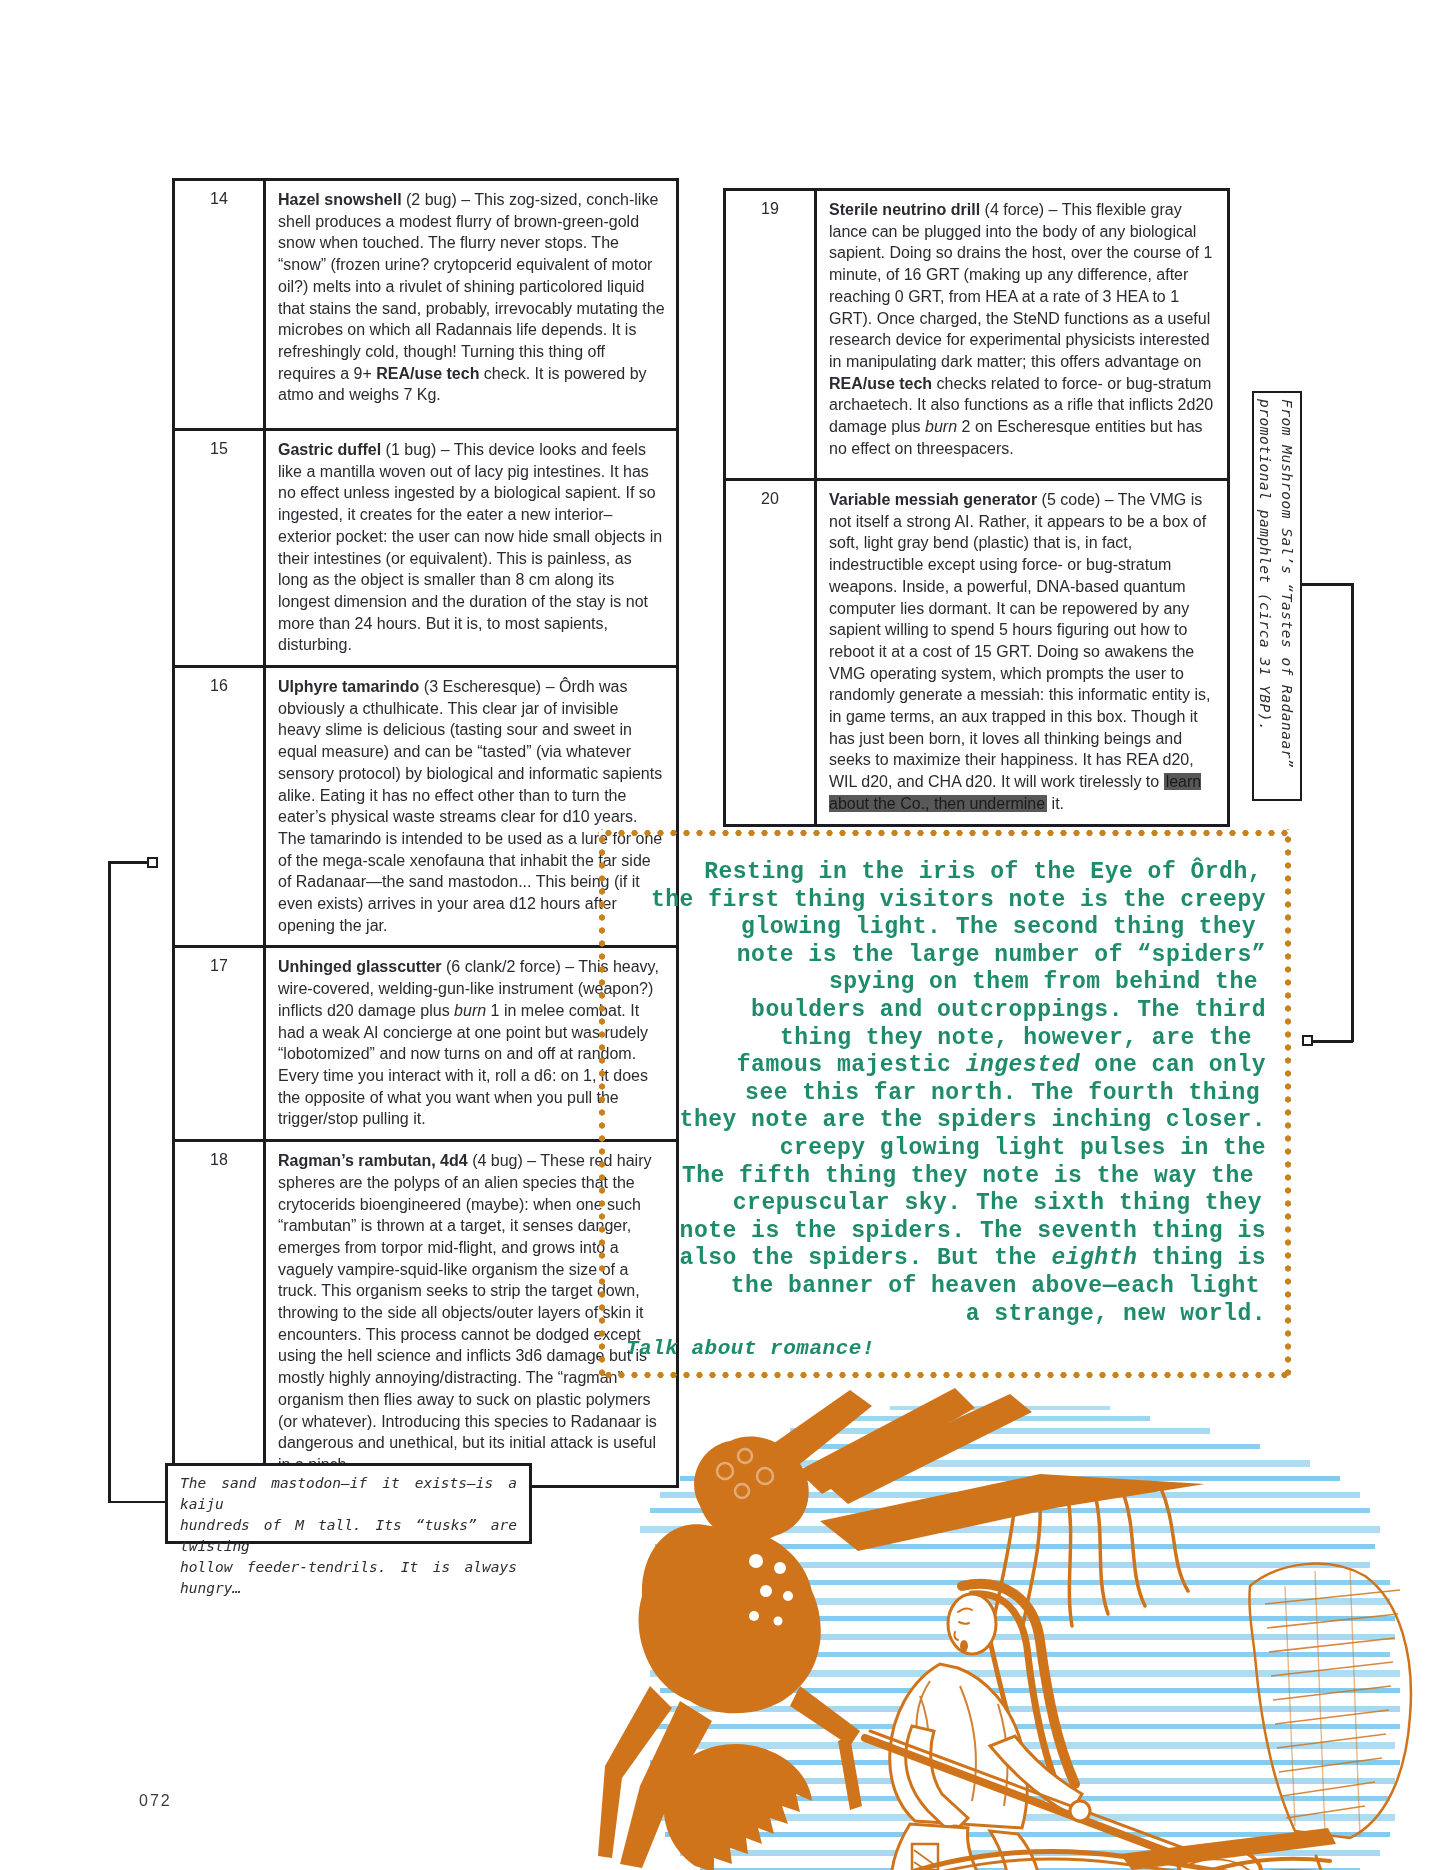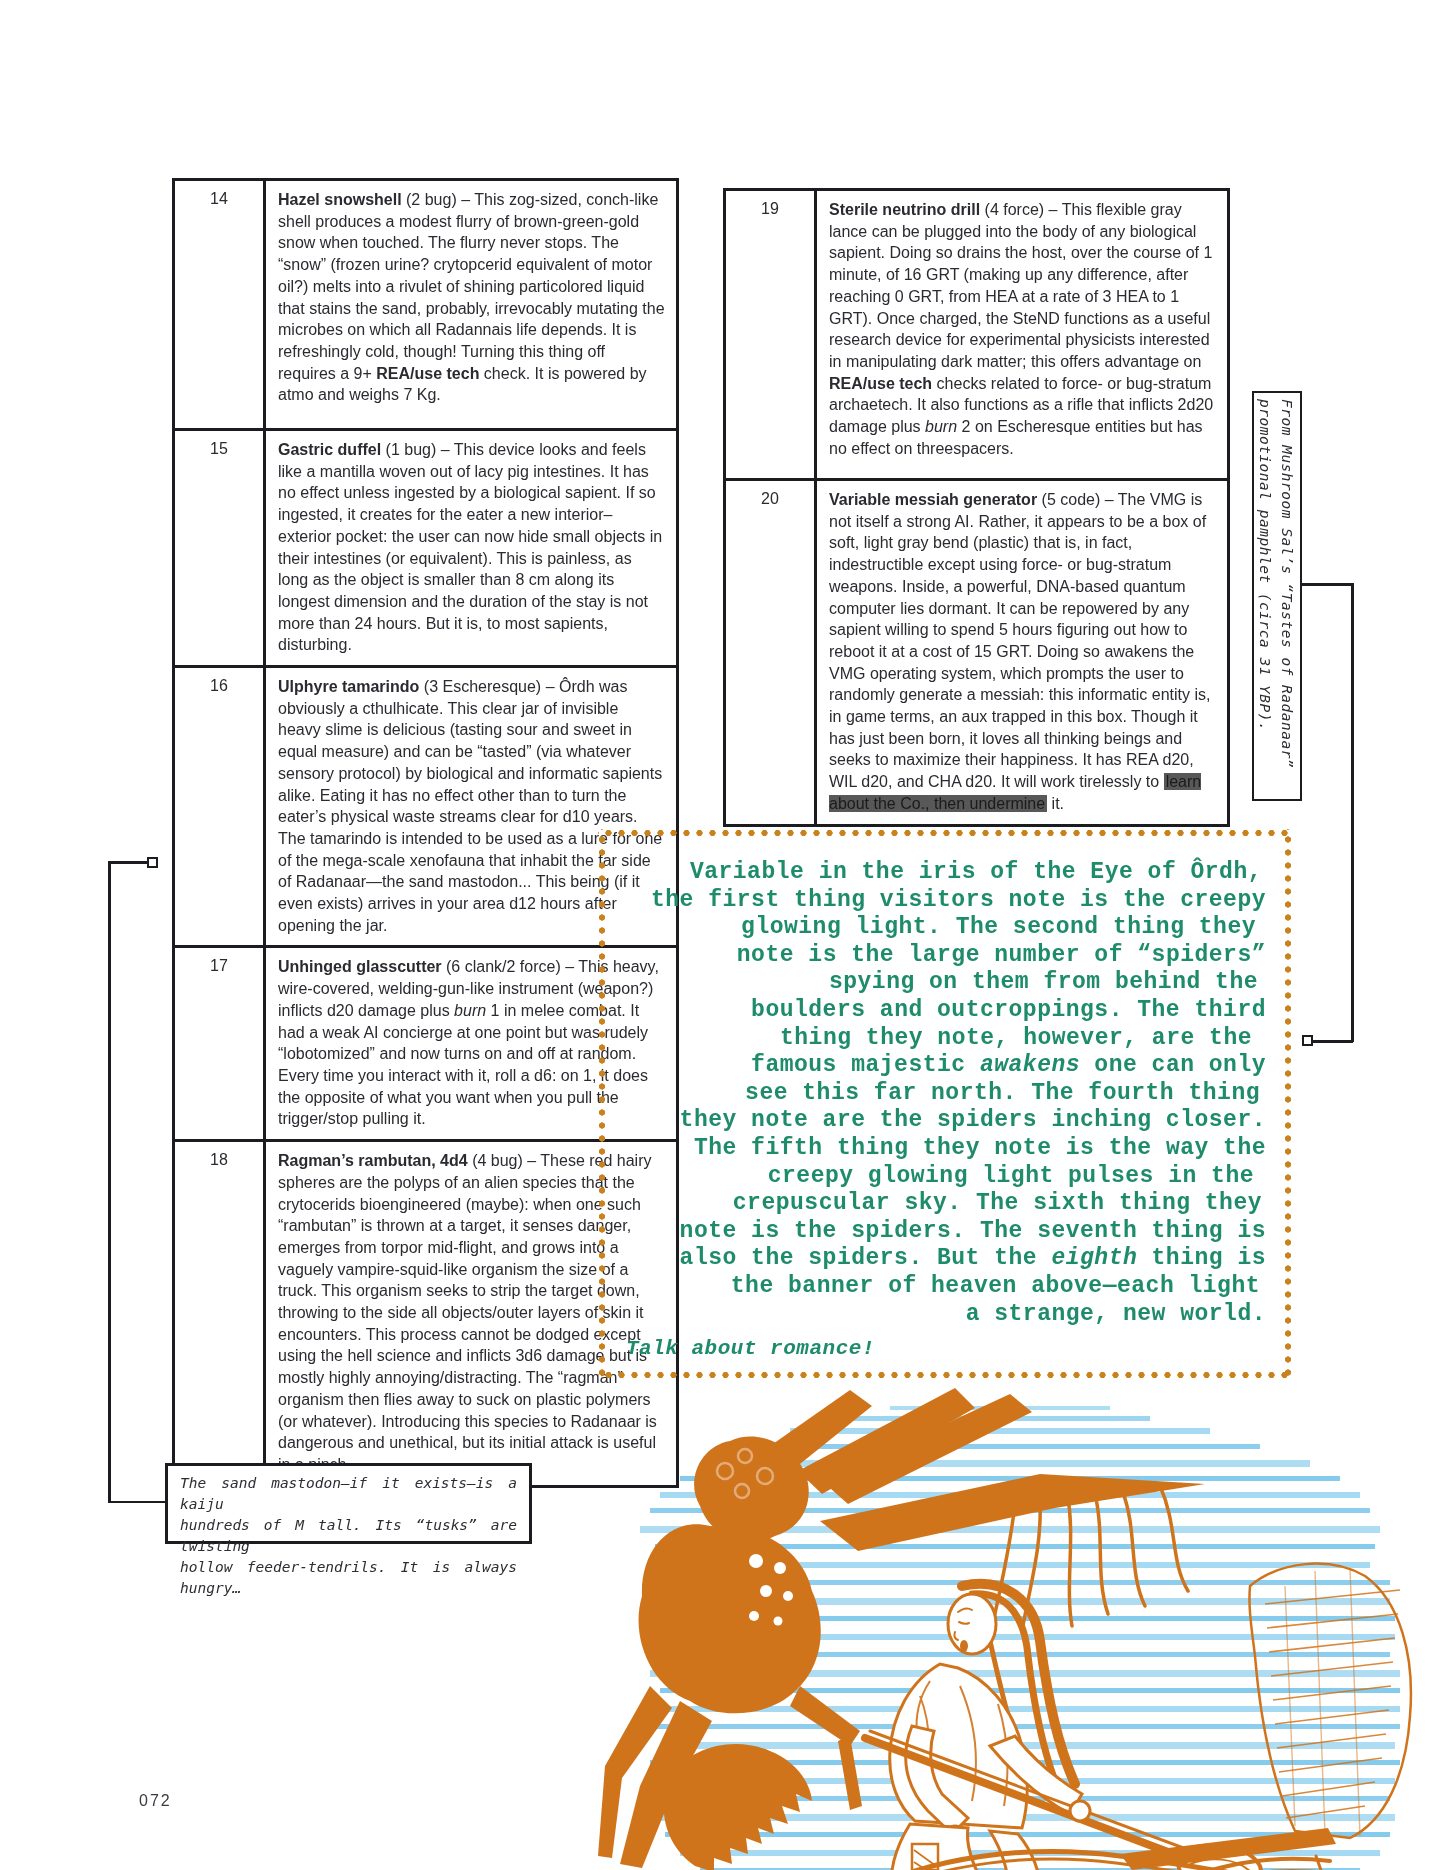--- a/index.html
+++ b/index.html
@@ -111,32 +111,32 @@
   <div class="conn" style="left:1313px;top:1014px;width:40px;height:2.5px;"></div>
   <div class="conn-sq" style="left:1302px;top:1009px;"></div>
 
   <div class="conn-sq" style="left:147px;top:831px;"></div>
   <div class="conn" style="left:108px;top:835px;width:39px;height:2.5px;"></div>
   <div class="conn" style="left:108px;top:835px;width:2.5px;height:642px;"></div>
   <div class="conn" style="left:108px;top:1474.5px;width:57px;height:2.5px;"></div>
 
   <div class="green-block">
     <div class="green-lines">
-      <div class="gline"><span>Variable in the iris of the Eye of Ôrdh,</span></div>
+      <div class="gline"><span>Resting in the iris of the Eye of Ôrdh,</span></div>
       <div class="gline"><span>the first thing visitors note is the creepy</span></div>
       <div class="gline"><span>glowing light. The second thing they</span></div>
       <div class="gline"><span>note is the large number of “spiders”</span></div>
       <div class="gline"><span>spying on them from behind the</span></div>
       <div class="gline"><span>boulders and outcroppings. The third</span></div>
       <div class="gline"><span>thing they note, however, are the</span></div>
-      <div class="gline"><span>famous majestic </span><span class="i">awakens</span><span> one can only</span></div>
+      <div class="gline"><span>famous majestic </span><span class="i">ingested</span><span> one can only</span></div>
       <div class="gline"><span>see this far north. The fourth thing</span></div>
       <div class="gline"><span>they note are the spiders inching closer.</span></div>
+      <div class="gline"><span>creepy glowing light pulses in the</span></div>
       <div class="gline"><span>The fifth thing they note is the way the</span></div>
-      <div class="gline"><span>creepy glowing light pulses in the</span></div>
       <div class="gline"><span>crepuscular sky. The sixth thing they</span></div>
       <div class="gline"><span>note is the spiders. The seventh thing is</span></div>
       <div class="gline"><span>also the spiders. But the </span><span class="i">eighth</span><span> thing is</span></div>
       <div class="gline"><span>the banner of heaven above—each light</span></div>
       <div class="gline"><span>a strange, new world.</span></div>
     </div>
     <div class="green-caption">Talk about romance!</div>
   </div>
 
   <div class="note-box">

